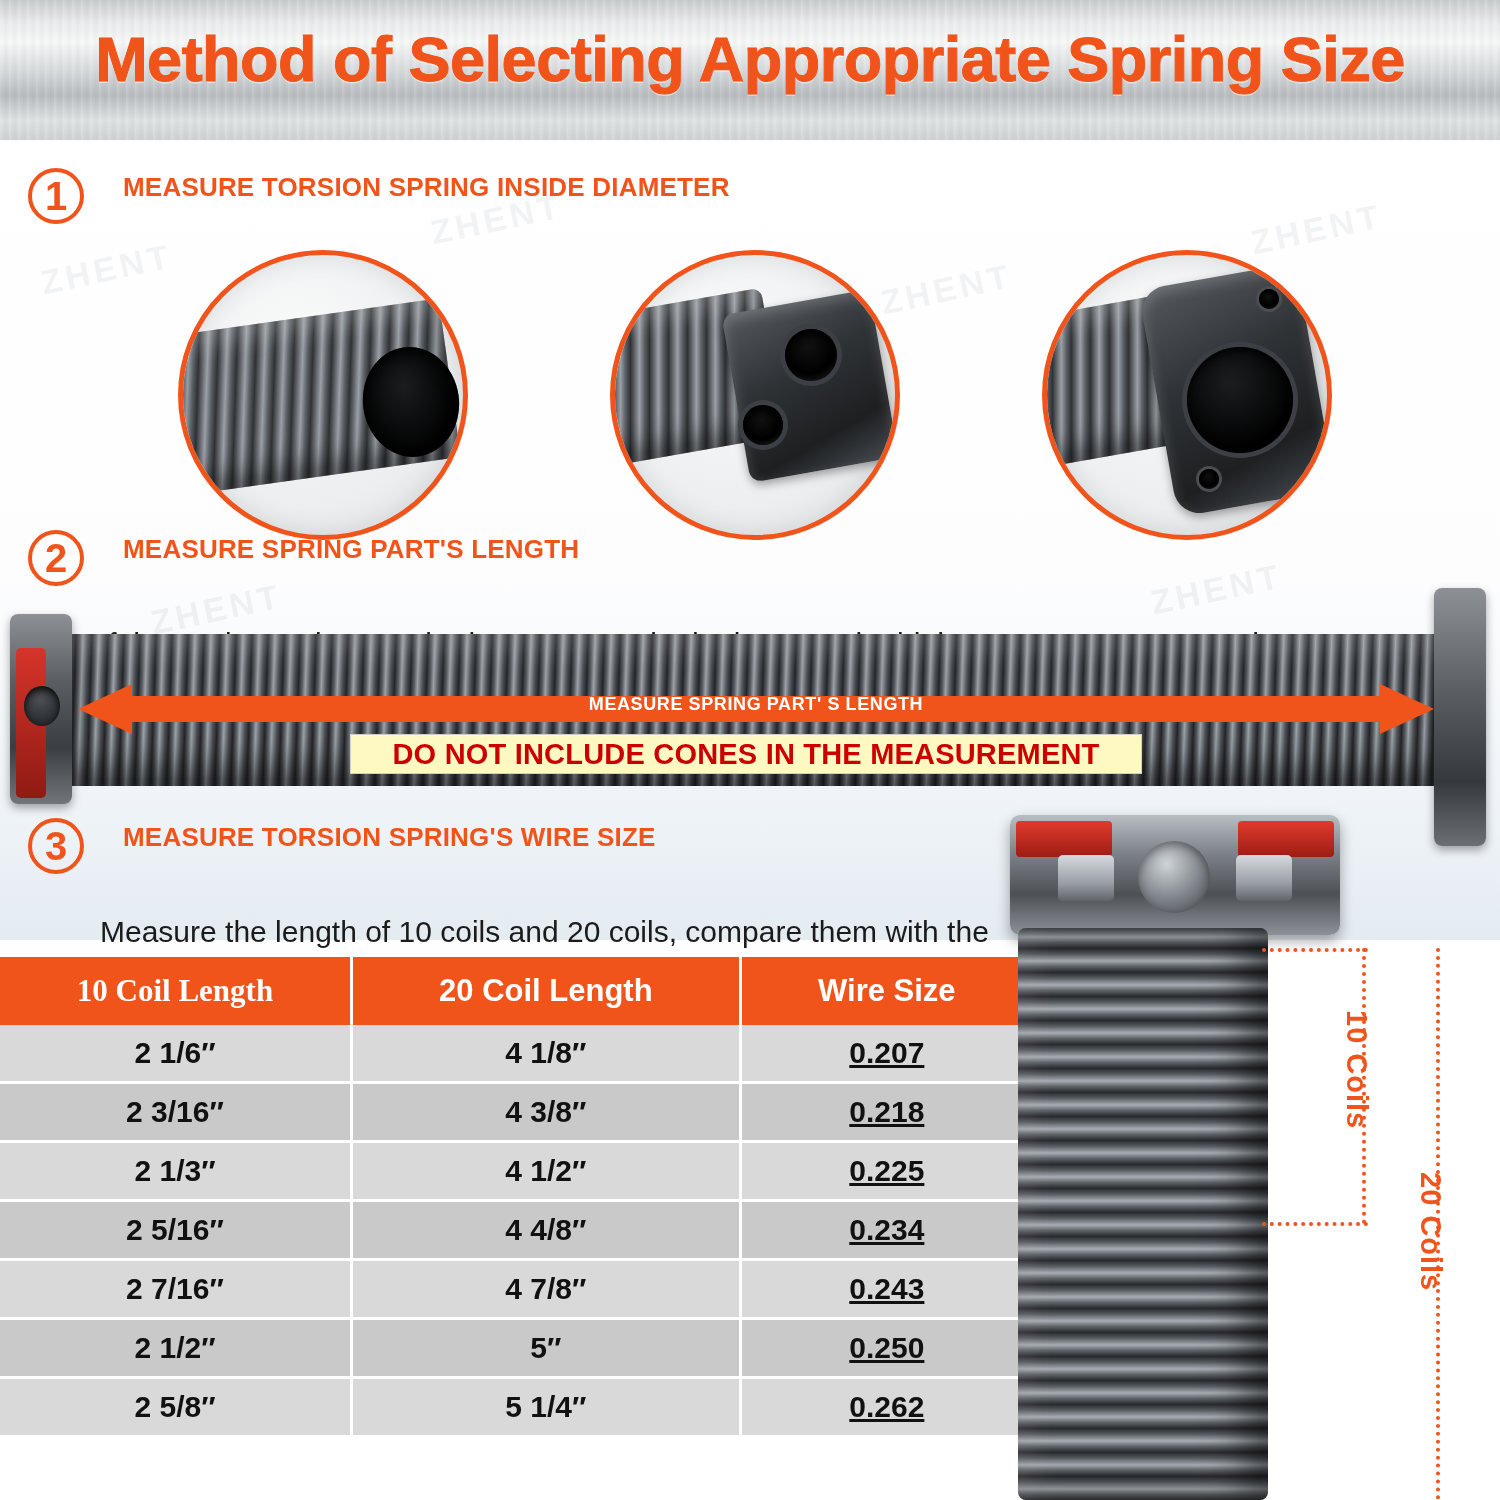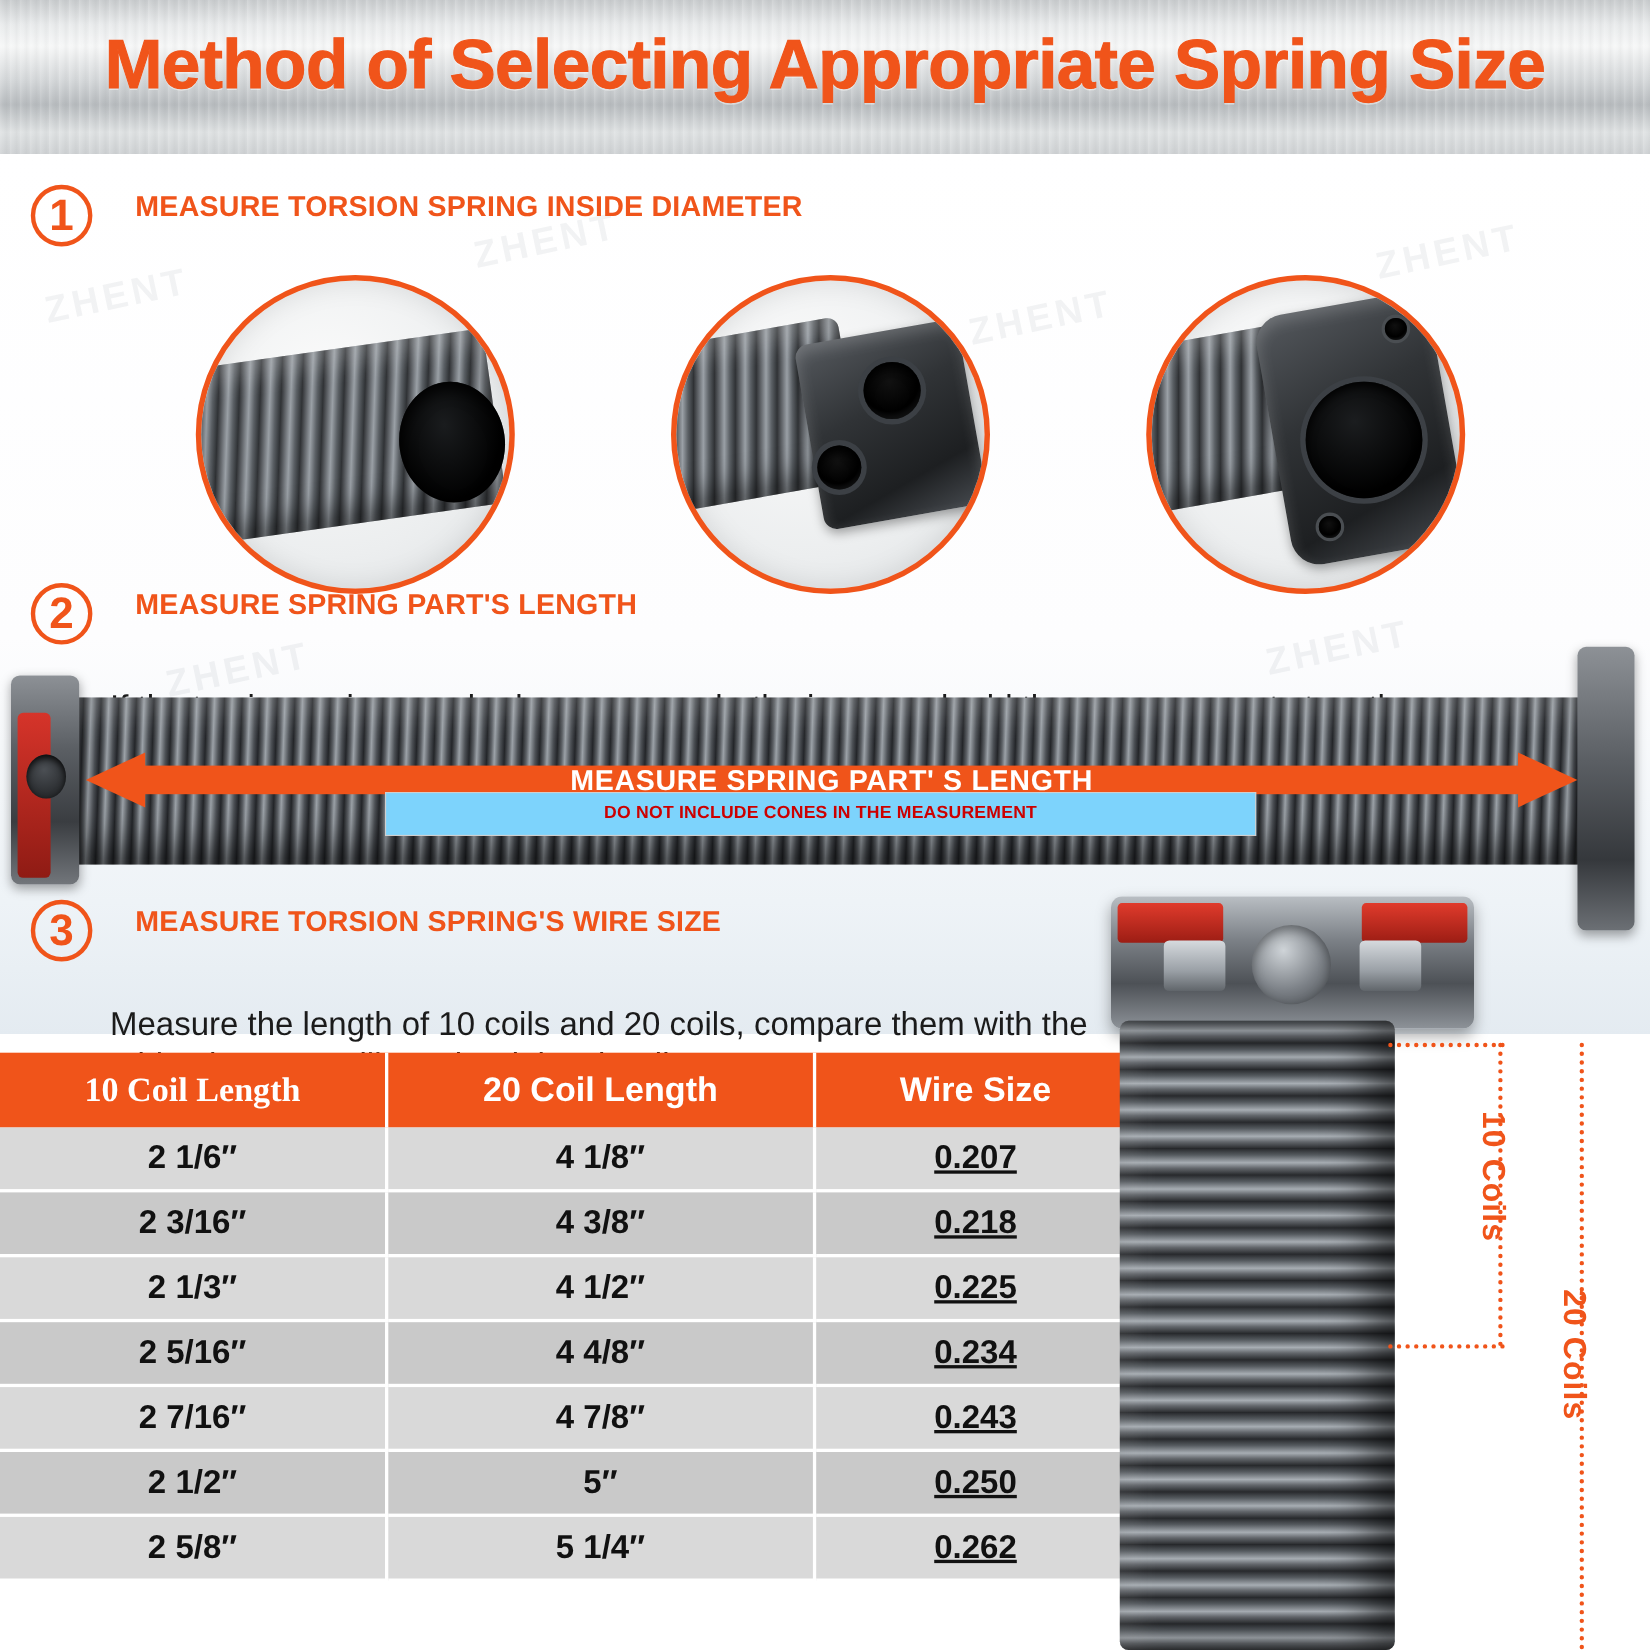--- a/index.html
+++ b/index.html
@@ -120,26 +120,26 @@
   .arrowbar .tipL{
     position:absolute;left:0;top:0;width:0;height:0;
     border-top:25px solid transparent;border-bottom:25px solid transparent;border-right:54px solid #f0541a;
   }
   .arrowbar .tipR{
     position:absolute;right:0;top:0;width:0;height:0;
     border-top:25px solid transparent;border-bottom:25px solid transparent;border-left:54px solid #f0541a;
   }
   .arrow-label{
     position:absolute;left:0;right:0;top:10px;text-align:center;
-    color:#fff;font-size:26px;font-weight:bold;letter-spacing:.6px;
+    color:#fff;font-size:18px;font-weight:bold;letter-spacing:.6px;
   }
   .warn{
-    position:absolute;left:350px;top:124px;width:790px;height:38px;
-    background:#7dd3fc;border:1px solid #cfcfcf;
-    color:#cc0000;font-size:16px;font-weight:bold;text-align:center;line-height:38px;
+    position:absolute;left:350px;top:138px;width:790px;height:38px;
+    background:#fef9c3;border:1px solid #cfcfcf;
+    color:#cc0000;font-size:29px;font-weight:bold;text-align:center;line-height:38px;
     letter-spacing:.2px;
   }
 
   
   .table{
     position:absolute;left:0;top:957px;width:1032px;
     border-collapse:collapse;
   }
   .table th{
     background:#f0541a;color:#fff;font-size:31px;font-weight:bold;

